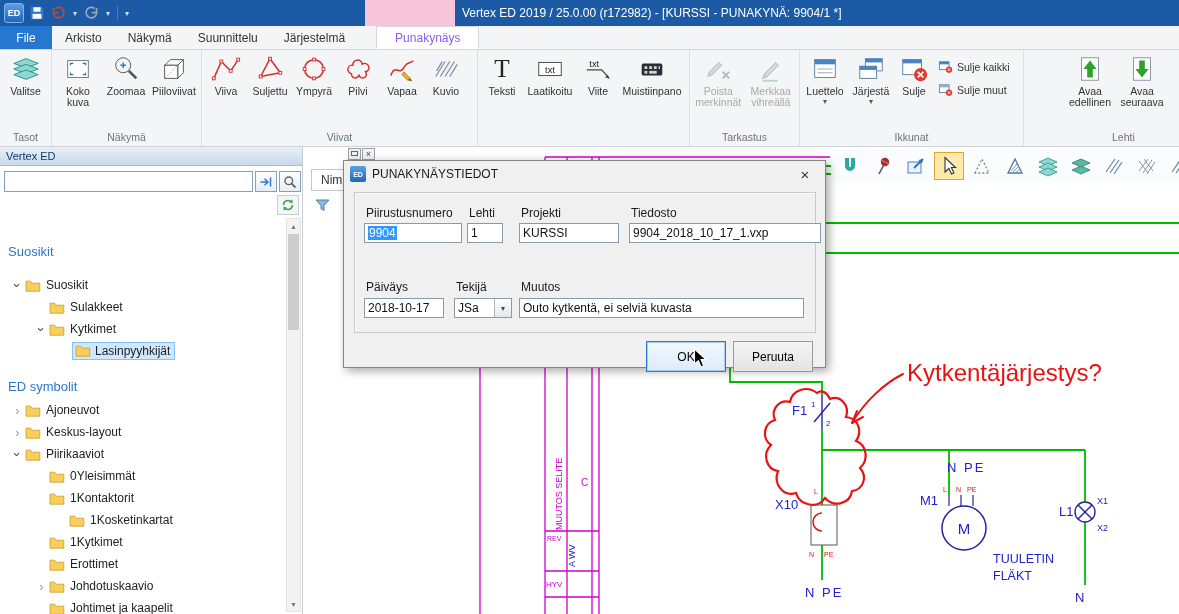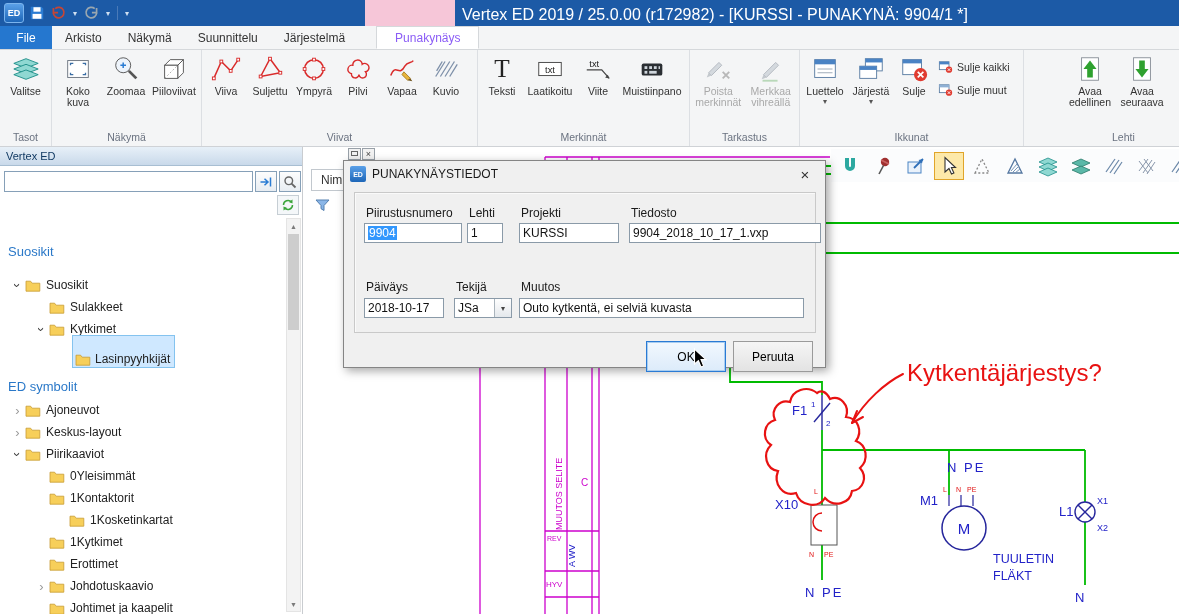--- a/index.html
+++ b/index.html
@@ -7,21 +7,21 @@
 body,button,input{font-family:"Liberation Sans",sans-serif}
 .app{position:relative;width:1179px;height:614px;overflow:hidden;background:#fff;font-size:12px}
 
 
 .titlebar{position:absolute;left:0;top:0;width:100%;height:26px;background:#1c5aa6;color:#fff}
 .qat{position:absolute;left:4px;top:2px;display:flex;align-items:center;gap:3px;height:22px}
 .app-logo{width:20px;height:20px;border-radius:3px;background:linear-gradient(#5aa0e8,#1d66b8);border:1px solid #7ab4ee;font-size:9px;font-weight:bold;display:flex;align-items:center;justify-content:center;color:#fff}
 .qbtn{width:19px;height:20px;display:flex;align-items:center;justify-content:center}
 .qcaret{font-size:8px;color:#cfe0f2;width:8px;text-align:center}
 .qsep{width:1px;height:14px;background:#4a7ab8;margin:0 2px}
-.title-text{position:absolute;left:462px;top:6px;font-size:16px;white-space:nowrap;color:#fff}
+.title-text{position:absolute;left:462px;top:6px;font-size:12px;white-space:nowrap;color:#fff}
 .pink-block{position:absolute;left:365px;top:0;width:90px;height:26px;background:#f6c6d8}
 
 
 .tabrow{position:absolute;left:0;top:26px;width:100%;height:24px;background:#f4f5f6;border-bottom:1px solid #d5d8db;display:flex;align-items:stretch}
 .tab{padding:0 13px;display:flex;align-items:center;font-size:12px;color:#333;white-space:nowrap}
 .tab.file{background:#2577cf;color:#fff;width:52px;justify-content:center;padding:0}
 .tab.active{background:#fff;border:1px solid #d5d8db;border-bottom:1px solid #fff;color:#8b5cf6;margin-left:18px;padding:8px 18px}
 
 
 .ribbon{position:absolute;left:0;top:50px;width:100%;height:97px;background:#f4f5f6;border-bottom:1px solid #cfd2d6;display:flex}
@@ -44,21 +44,21 @@
 .sq-btn{width:22px;height:21px;border:1px solid #86a0b8;background:linear-gradient(#fdfdfd,#e8edf2);display:flex;align-items:center;justify-content:center}
 .refresh-btn{position:absolute;left:277px;top:48px;width:22px;height:20px;border:1px solid #c6ced4;background:#f4f7f9;display:flex;align-items:center;justify-content:center}
 .tree{position:absolute;left:0;top:70px;width:286px;bottom:0;overflow:hidden}
 .sec-title{margin:27px 0 0 8px;font-size:13px;color:#2a78c8}
 .sec-title.second{margin-top:17px}
 .trow{height:22px;display:flex;align-items:center;font-size:12px;color:#222;white-space:nowrap}
 .chev{width:15px;color:#9a9a9a;font-size:13px;text-align:center;flex:none}
 .chev.open{transform:rotate(90deg);color:#3c3c3c}
 .spc{width:15px;flex:none}
 .fold{margin-right:5px;flex:none}
-.hl{display:flex;align-items:flex-end;background:#cfe8ff;outline:1px solid #84c3ef;padding:16px 4px 1px 2px}
+.hl{display:flex;align-items:flex-start;background:#cfe8ff;outline:1px solid #84c3ef;padding:1px 4px 1px 2px}
 .hl .fold{margin-right:4px}
 .vscroll{position:absolute;right:1px;top:71px;bottom:2px;width:15px;background:#f3f3f3;border:1px solid #e4e4e4}
 .vs-btn{height:14px;display:flex;align-items:center;justify-content:center;font-size:7px;color:#7a7a7a}
 .vs-btn.bottom{position:absolute;bottom:0;left:0;right:0}
 .vs-thumb{position:absolute;top:15px;left:1px;right:1px;height:96px;background:#cdcdcd}
 
 
 .drawing{position:absolute;left:303px;top:147px;width:876px;height:467px;background:#fff;overflow:hidden}
 .schem{position:absolute;left:0;top:0}
 .schem text{font-family:"Liberation Sans",sans-serif}
@@ -279,21 +279,20 @@
                 <rect x="13" y="13" width="3" height="3"></rect>
                 <rect x="18" y="13" width="3" height="3"></rect>
                 <rect x="23" y="13" width="1.5" height="3"></rect>
                 <rect x="8" y="18" width="3" height="3"></rect>
                 <rect x="13" y="18" width="8" height="3"></rect>
               </g>
             </svg>
           <span>Muistiinpano</span>
         </div>
       </div>
-      <div class="rglabel">Merkinnät</div>
     </div>
 
     <div class="rgroup" style="width:110px">
       <div class="rbtns">
         <div class="rbig disabled" style="width:54px">
           <svg class="ic" viewBox="0 0 32 32">
               <polygon points="6,20 17,9 20,12 9,23" fill="#d4d9de" stroke="#b2b8bf"></polygon>
               <polygon points="6,20 9,23 4,25" fill="#c3c8cd"></polygon>
               <path d="M21 19 L28 26 M28 19 L21 26" stroke="#b8b8b8" stroke-width="2"></path>
             </svg>

